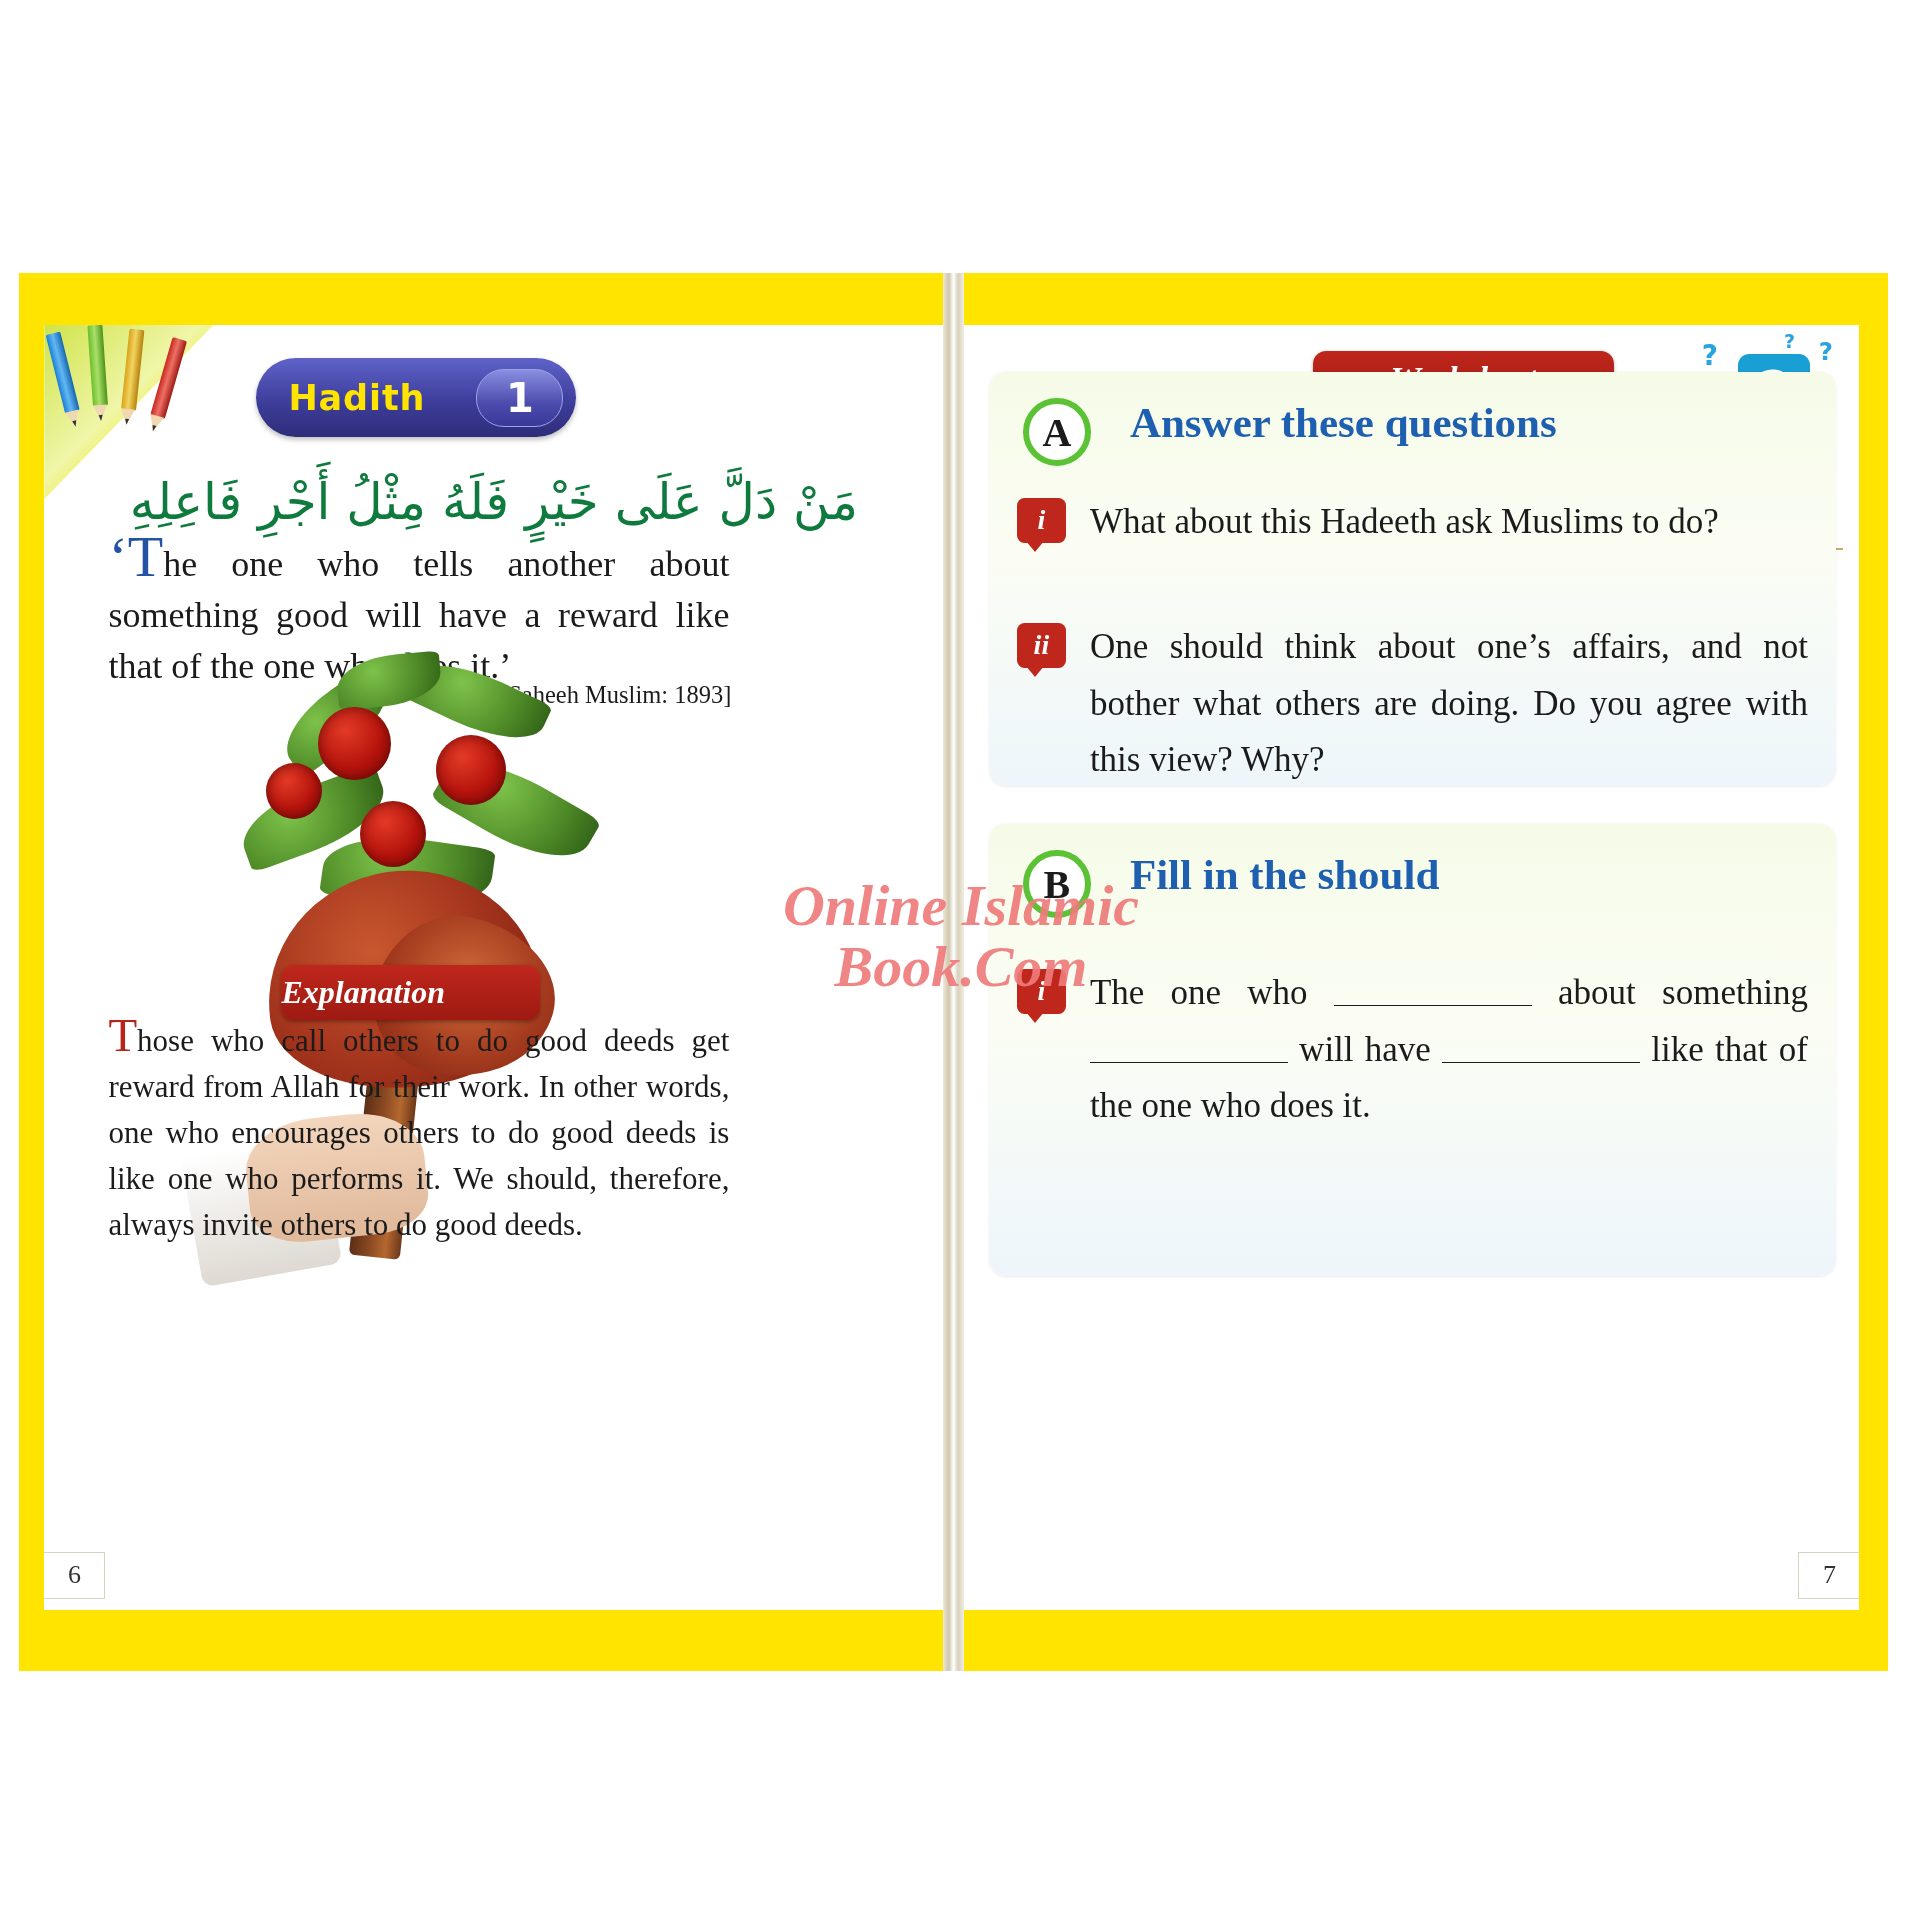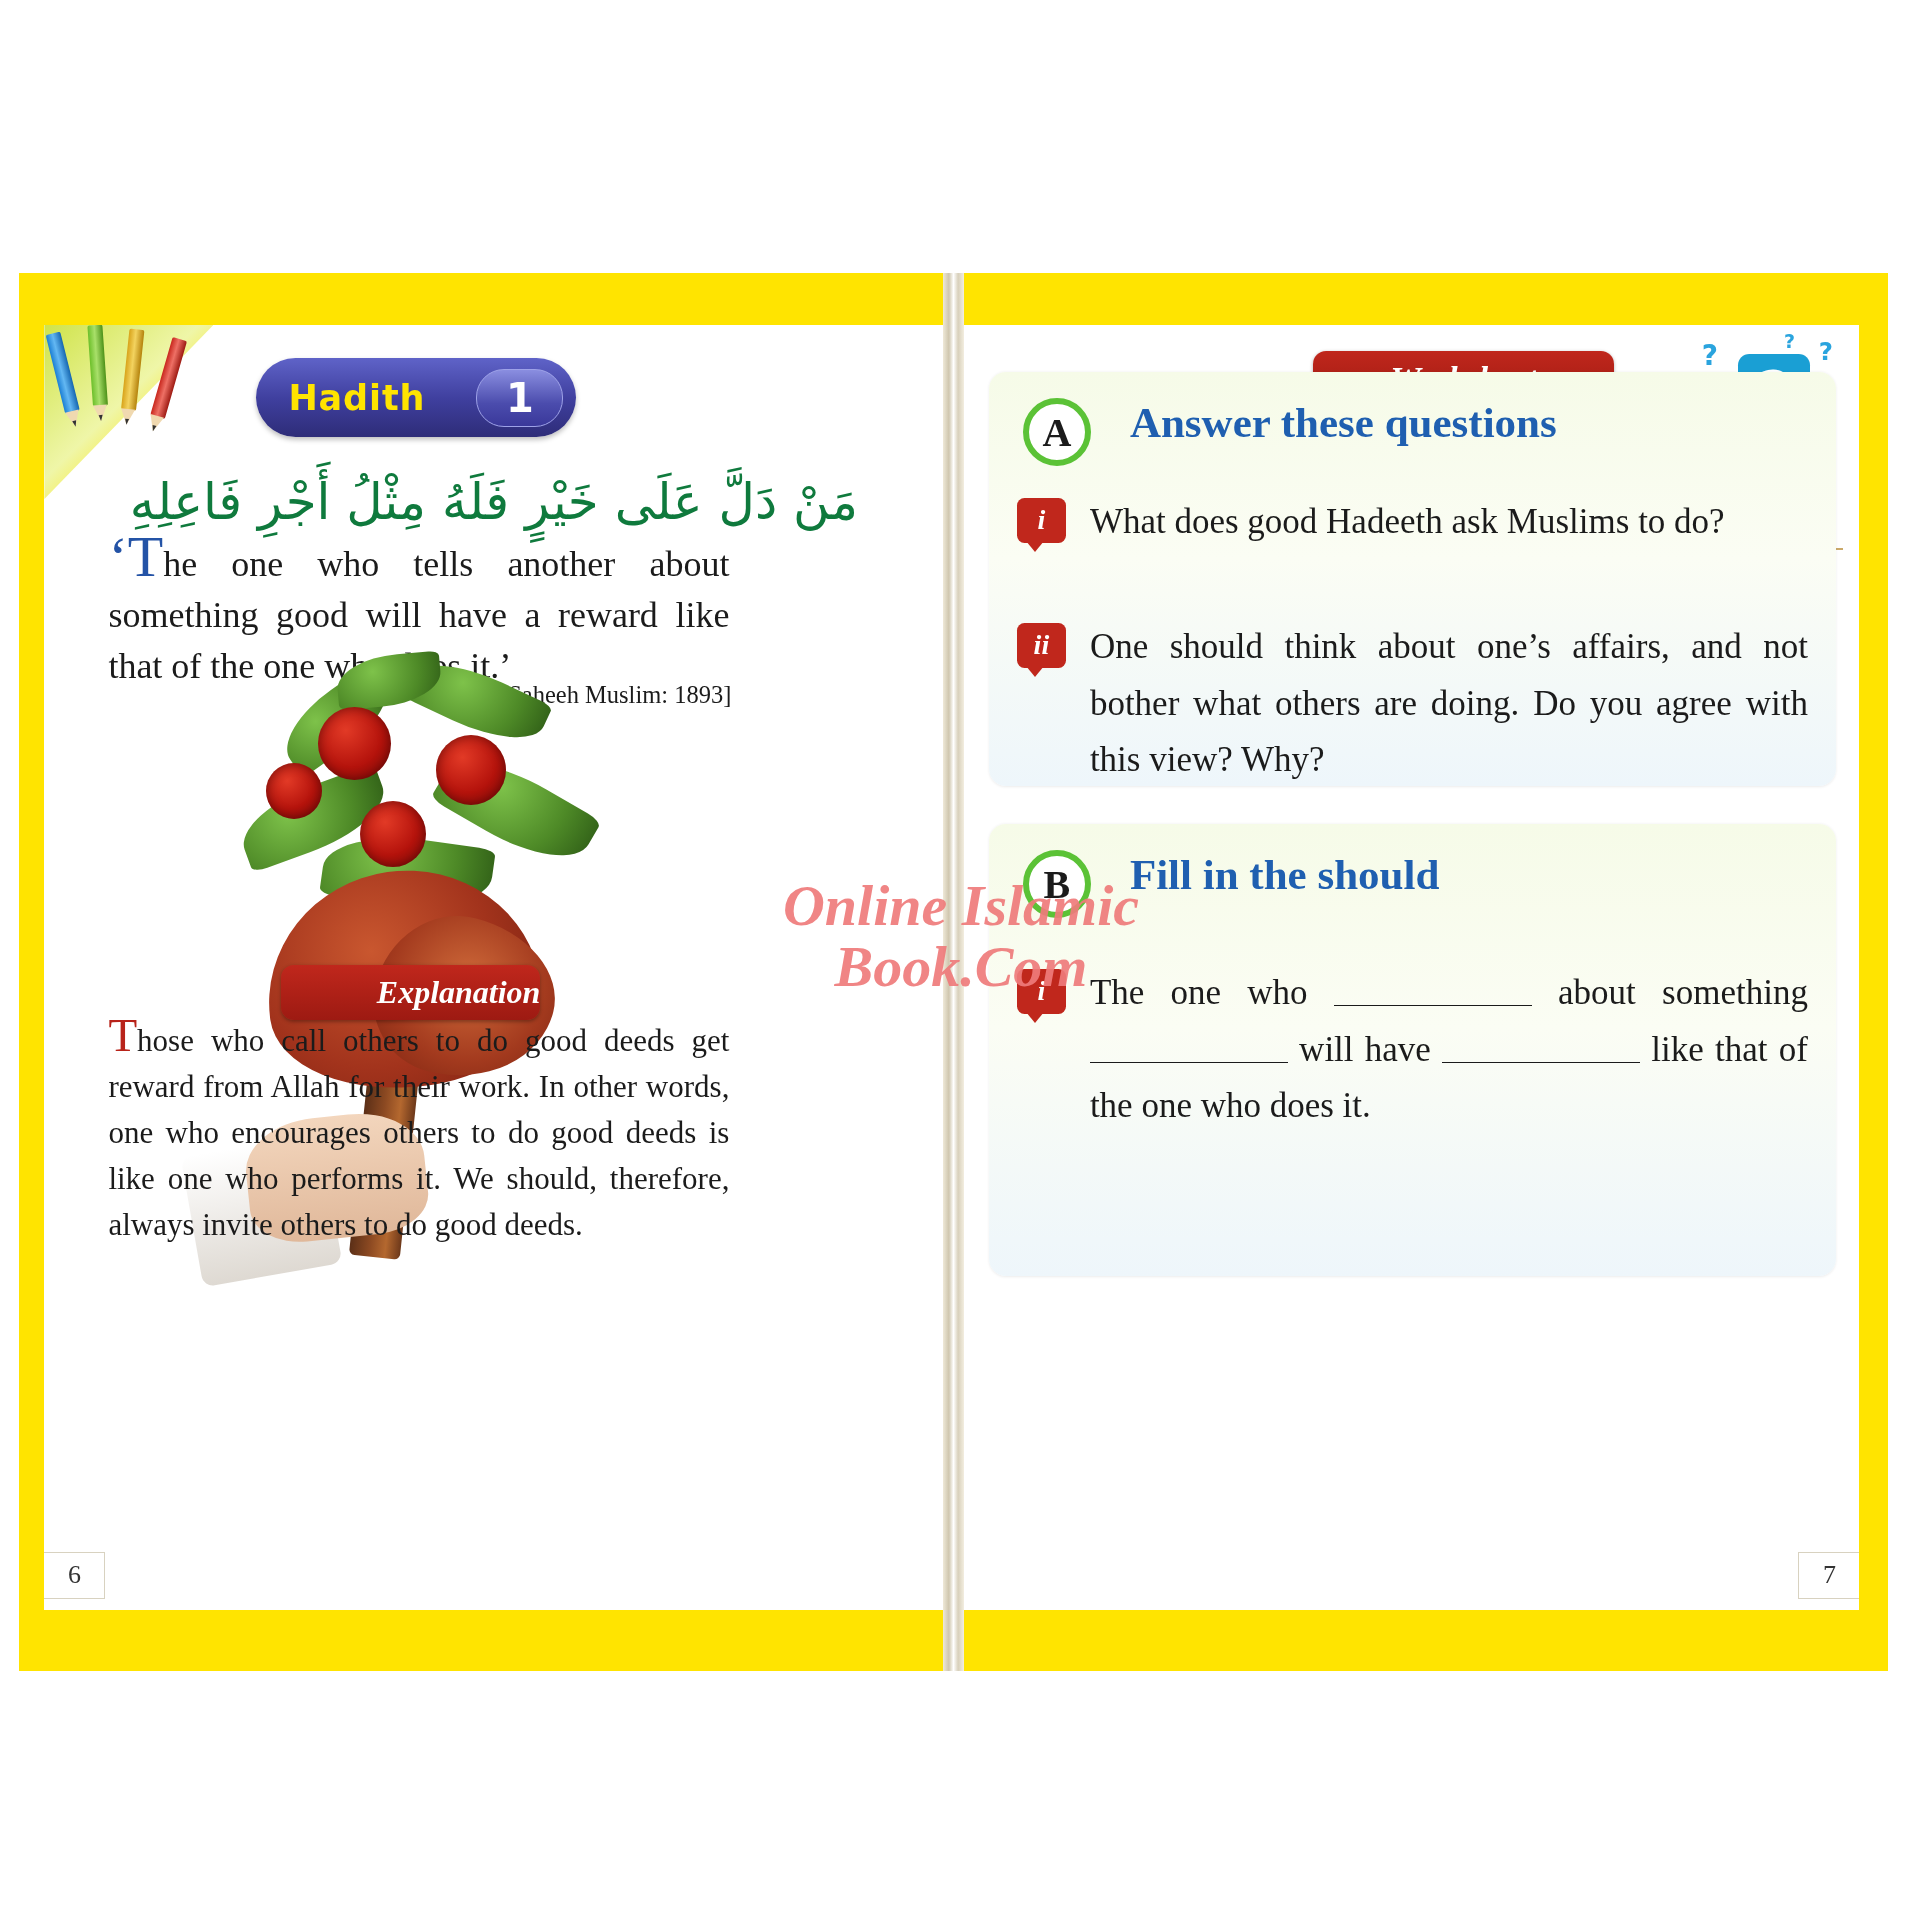--- a/index.html
+++ b/index.html
@@ -244,21 +244,21 @@
     position: absolute;
     left: 237px;
     top: 640px;
     width: 259px;
     height: 55px;
     background: linear-gradient(180deg,#c0271c 0%, #9d1a12 100%);
     border-radius: 13px 13px 13px 13px;
     box-shadow: 0 1.9px 3.8px rgba(0,0,0,.3);
     display: flex;
     align-items: center;
-    justify-content: flex-end;
+    justify-content: flex-start;
   }
   .explanation-banner span {
     color: #ffffff;
     font-family: "Liberation Serif", serif;
     font-style: italic;
     font-weight: bold;
     font-size: 32px;
   }
 
   .explanation-text {
@@ -561,21 +561,21 @@
       </div>
       <div class="baseline"></div>
     </div>
 
     <div class="section section-a">
       <div class="sec-badge">A</div>
       <div class="sec-title">Answer these questions</div>
 
       <div class="qrow" style="top:122px;">
         <div class="qbullet">i</div>
-        <div class="qtext">What does good Hadeeth ask Muslims to do?</div>
+        <div class="qtext">What about this Hadeeth ask Muslims to do?</div>
       </div>
 
       <div class="qrow" style="top:247px;">
         <div class="qbullet">ii</div>
         <div class="qtext">One should think about one’s affairs, and not bother what others are doing. Do you agree with this view? Why?</div>
       </div>
     </div>
 
     <div class="section section-b">
       <div class="sec-badge">B</div>

